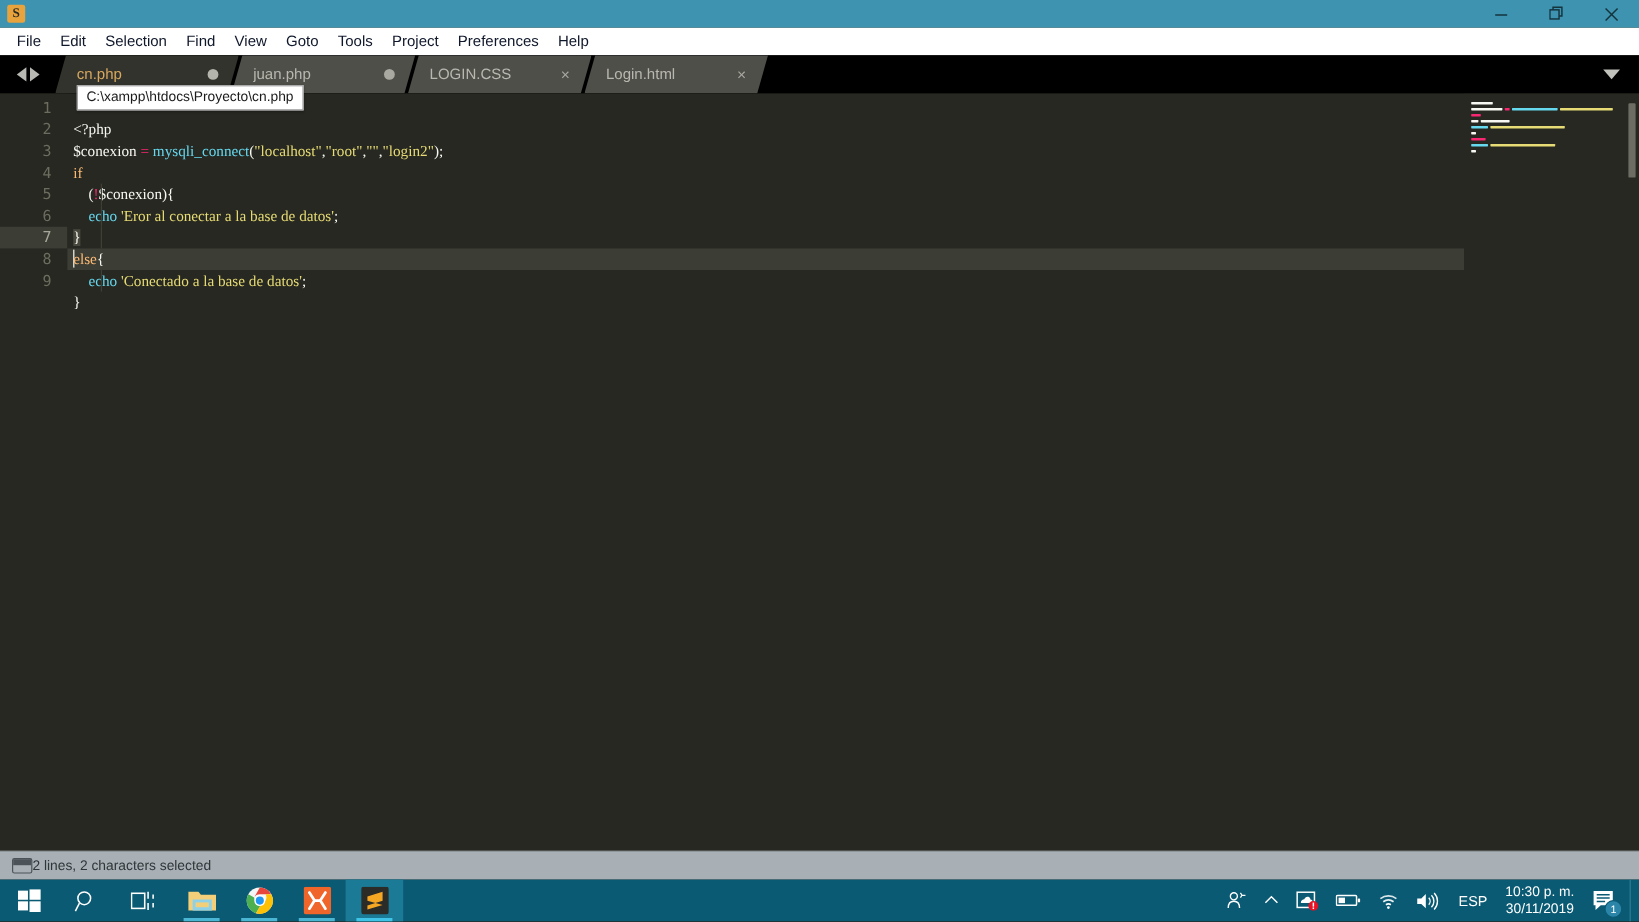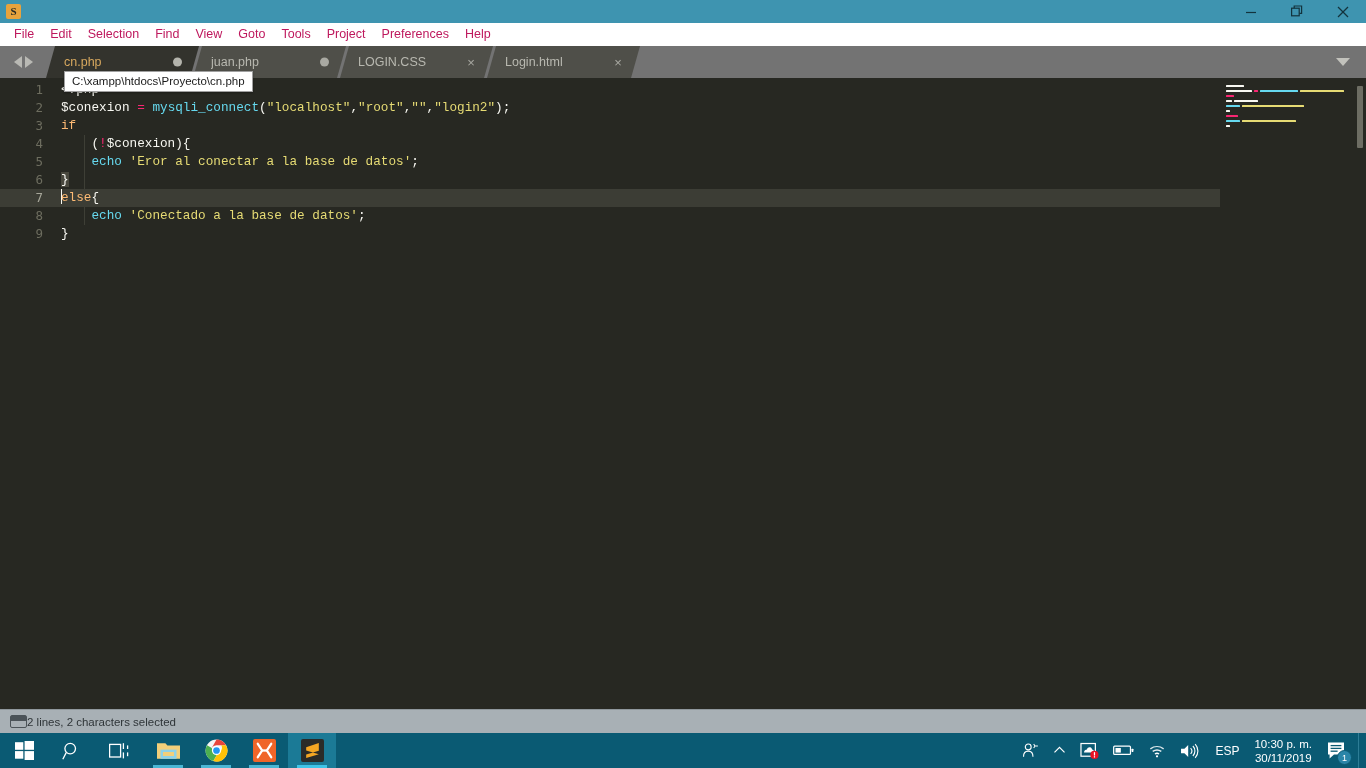--- a/index.html
+++ b/index.html
@@ -27,27 +27,27 @@
     color:#1d2b30; font-size:13px; line-height:1;
   }
   .win-btn svg{ display:block; }
 
   
   #menubar{
     height:23px; background:#ffffff; display:flex; align-items:center;
     padding-left:6px; border-bottom:1px solid #ffffff;
   }
   .menu-item{
-    font-size:12.5px; color:#be185d; padding:3px 8px 4px 8px; cursor:default;
+    font-size:12.5px; color:#0f172a; padding:3px 8px 4px 8px; cursor:default;
     white-space:nowrap;
   }
 
   
   #tabbar{
-    height:32px; background:#737373; display:flex; align-items:flex-end;
+    height:32px; background:#000000; display:flex; align-items:flex-end;
     position:relative;
   }
   #tab-nav{
     width:46px; height:32px; display:flex; align-items:center; justify-content:center;
     gap:3px; flex:0 0 auto;
   }
   #tab-nav .arrow{ width:0;height:0; border-top:6px solid transparent; border-bottom:6px solid transparent;}
   #tab-nav .left{ border-right:8px solid #b9b9b4; }
   #tab-nav .right{ border-left:8px solid #b9b9b4; }
 
@@ -98,22 +98,22 @@
     width:56px; flex:0 0 56px; background:#272822; padding-top:3px;
     text-align:right; user-select:none;
   }
   .gline{
     height:18px; line-height:18px; font-family:"DejaVu Sans Mono", monospace;
     font-size:12.5px; color:#6d6d5f; padding-right:13px;
   }
   .gline.current{ background:#3c3d35; color:#a7a79a; }
 
   #code{
-    flex:1 1 auto; padding-top:3px; position:relative;
-    font-family:Liberation Mono, monospace; font-size:12.7px;
+    flex:1 1 auto; padding-top:21px; position:relative;
+    font-family:Liberation Serif, serif; font-size:12.7px;
     overflow:hidden;
   }
   .cline{ height:18px; line-height:18px; white-space:pre; padding-left:5px; position:relative; }
   .cline.current{ background:#3c3d35; }
   .indent-guide{
     position:absolute; width:1px; background:#3e3f36; top:0; bottom:0; left:28px;
   }
   .sel{ background:#49483e; }
   .cursor{
     display:inline-block; width:1px; height:15px; background:#f8f8f0;

